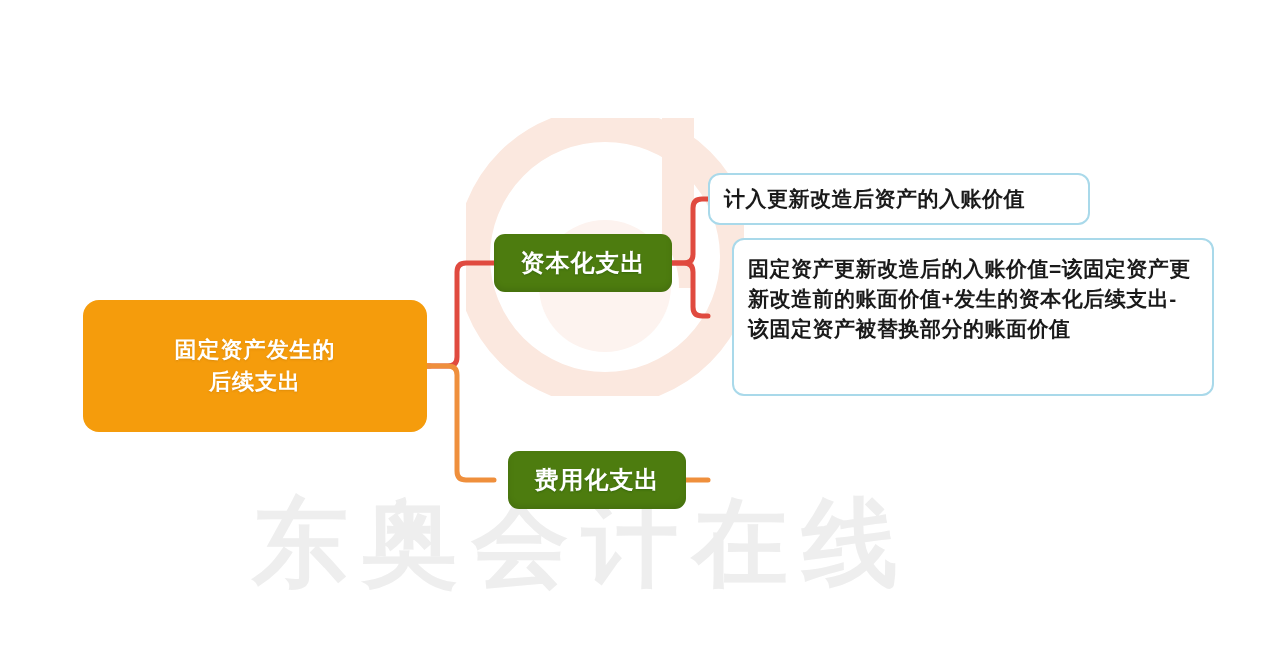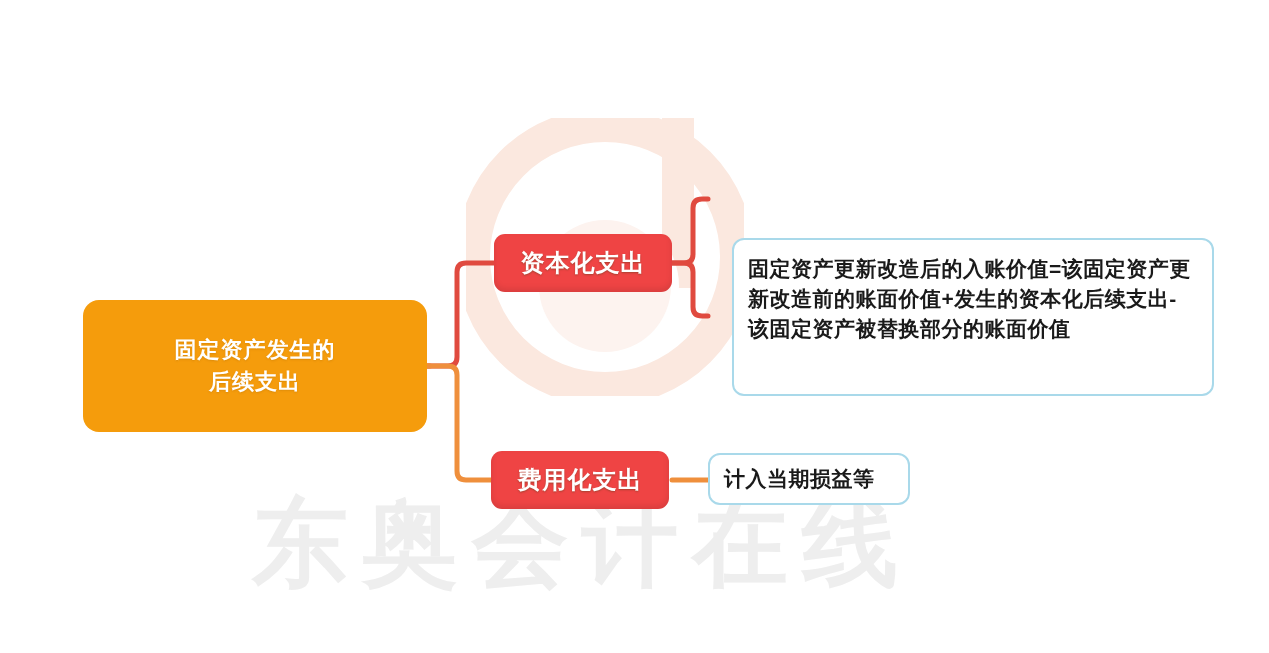--- a/index.html
+++ b/index.html
@@ -74,41 +74,41 @@
     color: #ffffff;
     font-size: 22px;
     font-weight: bold;
     line-height: 1.45;
     letter-spacing: 1px;
     white-space: pre-line;
     text-shadow: 0 1px 2px rgba(150,90,0,0.25);
   }
 
   .node-green {
-    background: #ef4444;
+    background: #4d7c0f;
     border-radius: 11px;
     justify-content: center;
     text-align: center;
     box-shadow: inset 0 -3px 6px rgba(0,0,0,0.10);
   }
   .node-green .node-label {
     color: #ffffff;
     font-size: 24px;
     font-weight: bold;
     letter-spacing: 1px;
     text-shadow: 0 1px 2px rgba(0,60,0,0.3);
   }
   .green-capital {
     left: 494px;
     top: 234px;
     width: 178px;
     height: 58px;
   }
   .green-expense {
-    left: 491px;
+    left: 508px;
     top: 451px;
     width: 178px;
     height: 58px;
   }
 
   .node-leaf {
     background: #ffffff;
     border: 2px solid #a9d9ea;
     border-radius: 12px;
     box-sizing: border-box;
@@ -179,26 +179,26 @@
 
   <div class="node node-root">
     <span class="node-label">固定资产发生的
 后续支出</span>
   </div>
 
   <div class="node node-green green-capital">
     <span class="node-label">资本化支出</span>
   </div>
 
+  <div class="node node-leaf leaf-a">
+    <span class="node-label">计入更新改造后资产的入账价值</span>
+  </div>
 
   <div class="node node-leaf leaf-b">
     <span class="node-label">固定资产更新改造后的入账价值=该固定资产更新改造前的账面价值+发生的资本化后续支出-该固定资产被替换部分的账面价值</span>
   </div>
 
   <div class="node node-green green-expense">
     <span class="node-label">费用化支出</span>
   </div>
 
-  <div class="node node-leaf leaf-c">
-    <span class="node-label">计入当期损益等</span>
-  </div>
 
 </div>
 
 </body></html>

